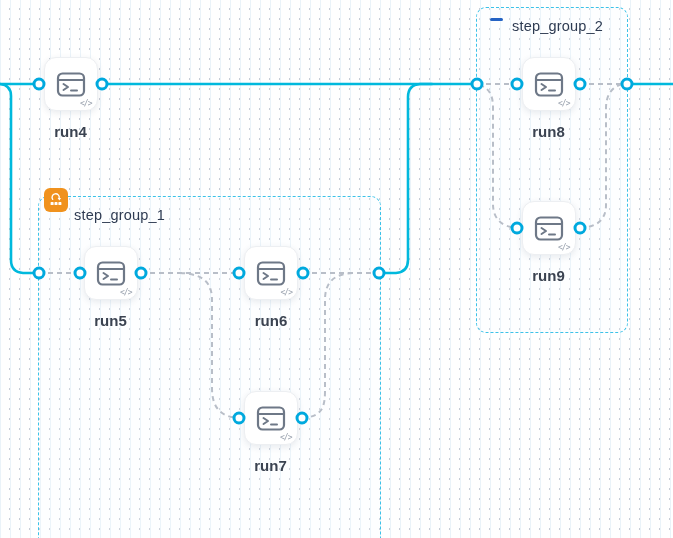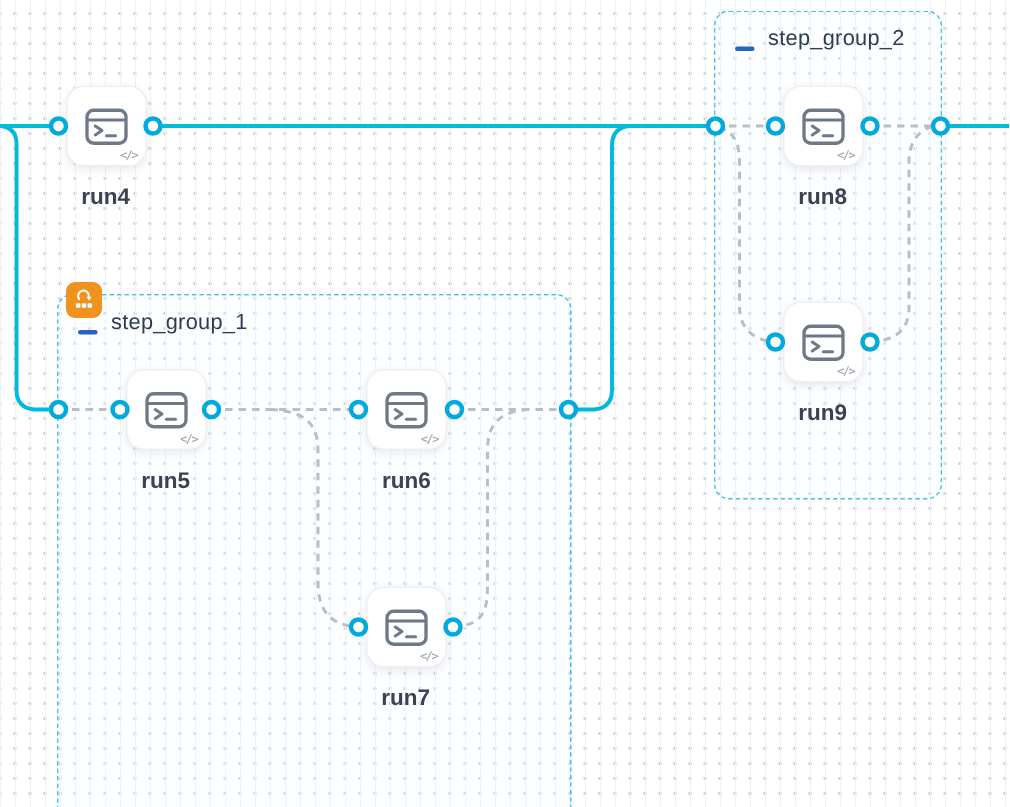--- a/index.html
+++ b/index.html
@@ -15,21 +15,21 @@
     background-position:0 0, 5px 4px;
   }
 
   
   .group{
     position:absolute; border:1.5px dashed #3cc2e8; border-radius:10px;
     background:rgba(246,251,254,0.18); z-index:1;
   }
   .group-1{ left:38px; top:196px; width:343px; height:375px; }
   .group-2{ left:476px; top:7px;  width:152px; height:326px; }
-  .group-header{ position:absolute; top:10px; left:13px; display:flex; align-items:flex-end; gap:9px; }
+  .group-header{ position:absolute; top:10px; left:13px; display:flex; align-items:flex-start; gap:9px; }
   .minus-icon{ width:13px; height:3.2px; background:#2563c4; border-radius:2px; display:inline-block; }
   .group-label{ font-size:14.5px; color:#2e3b52; letter-spacing:0.2px; }
   .loop-badge{
     position:absolute; left:5px; top:-9px; width:24px; height:24px;
     background:#f0921e; border-radius:6px; z-index:6;
     display:flex; align-items:center; justify-content:center;
   }
 
   
   svg.edges{ position:absolute; left:0; top:0; z-index:2; pointer-events:none; }

